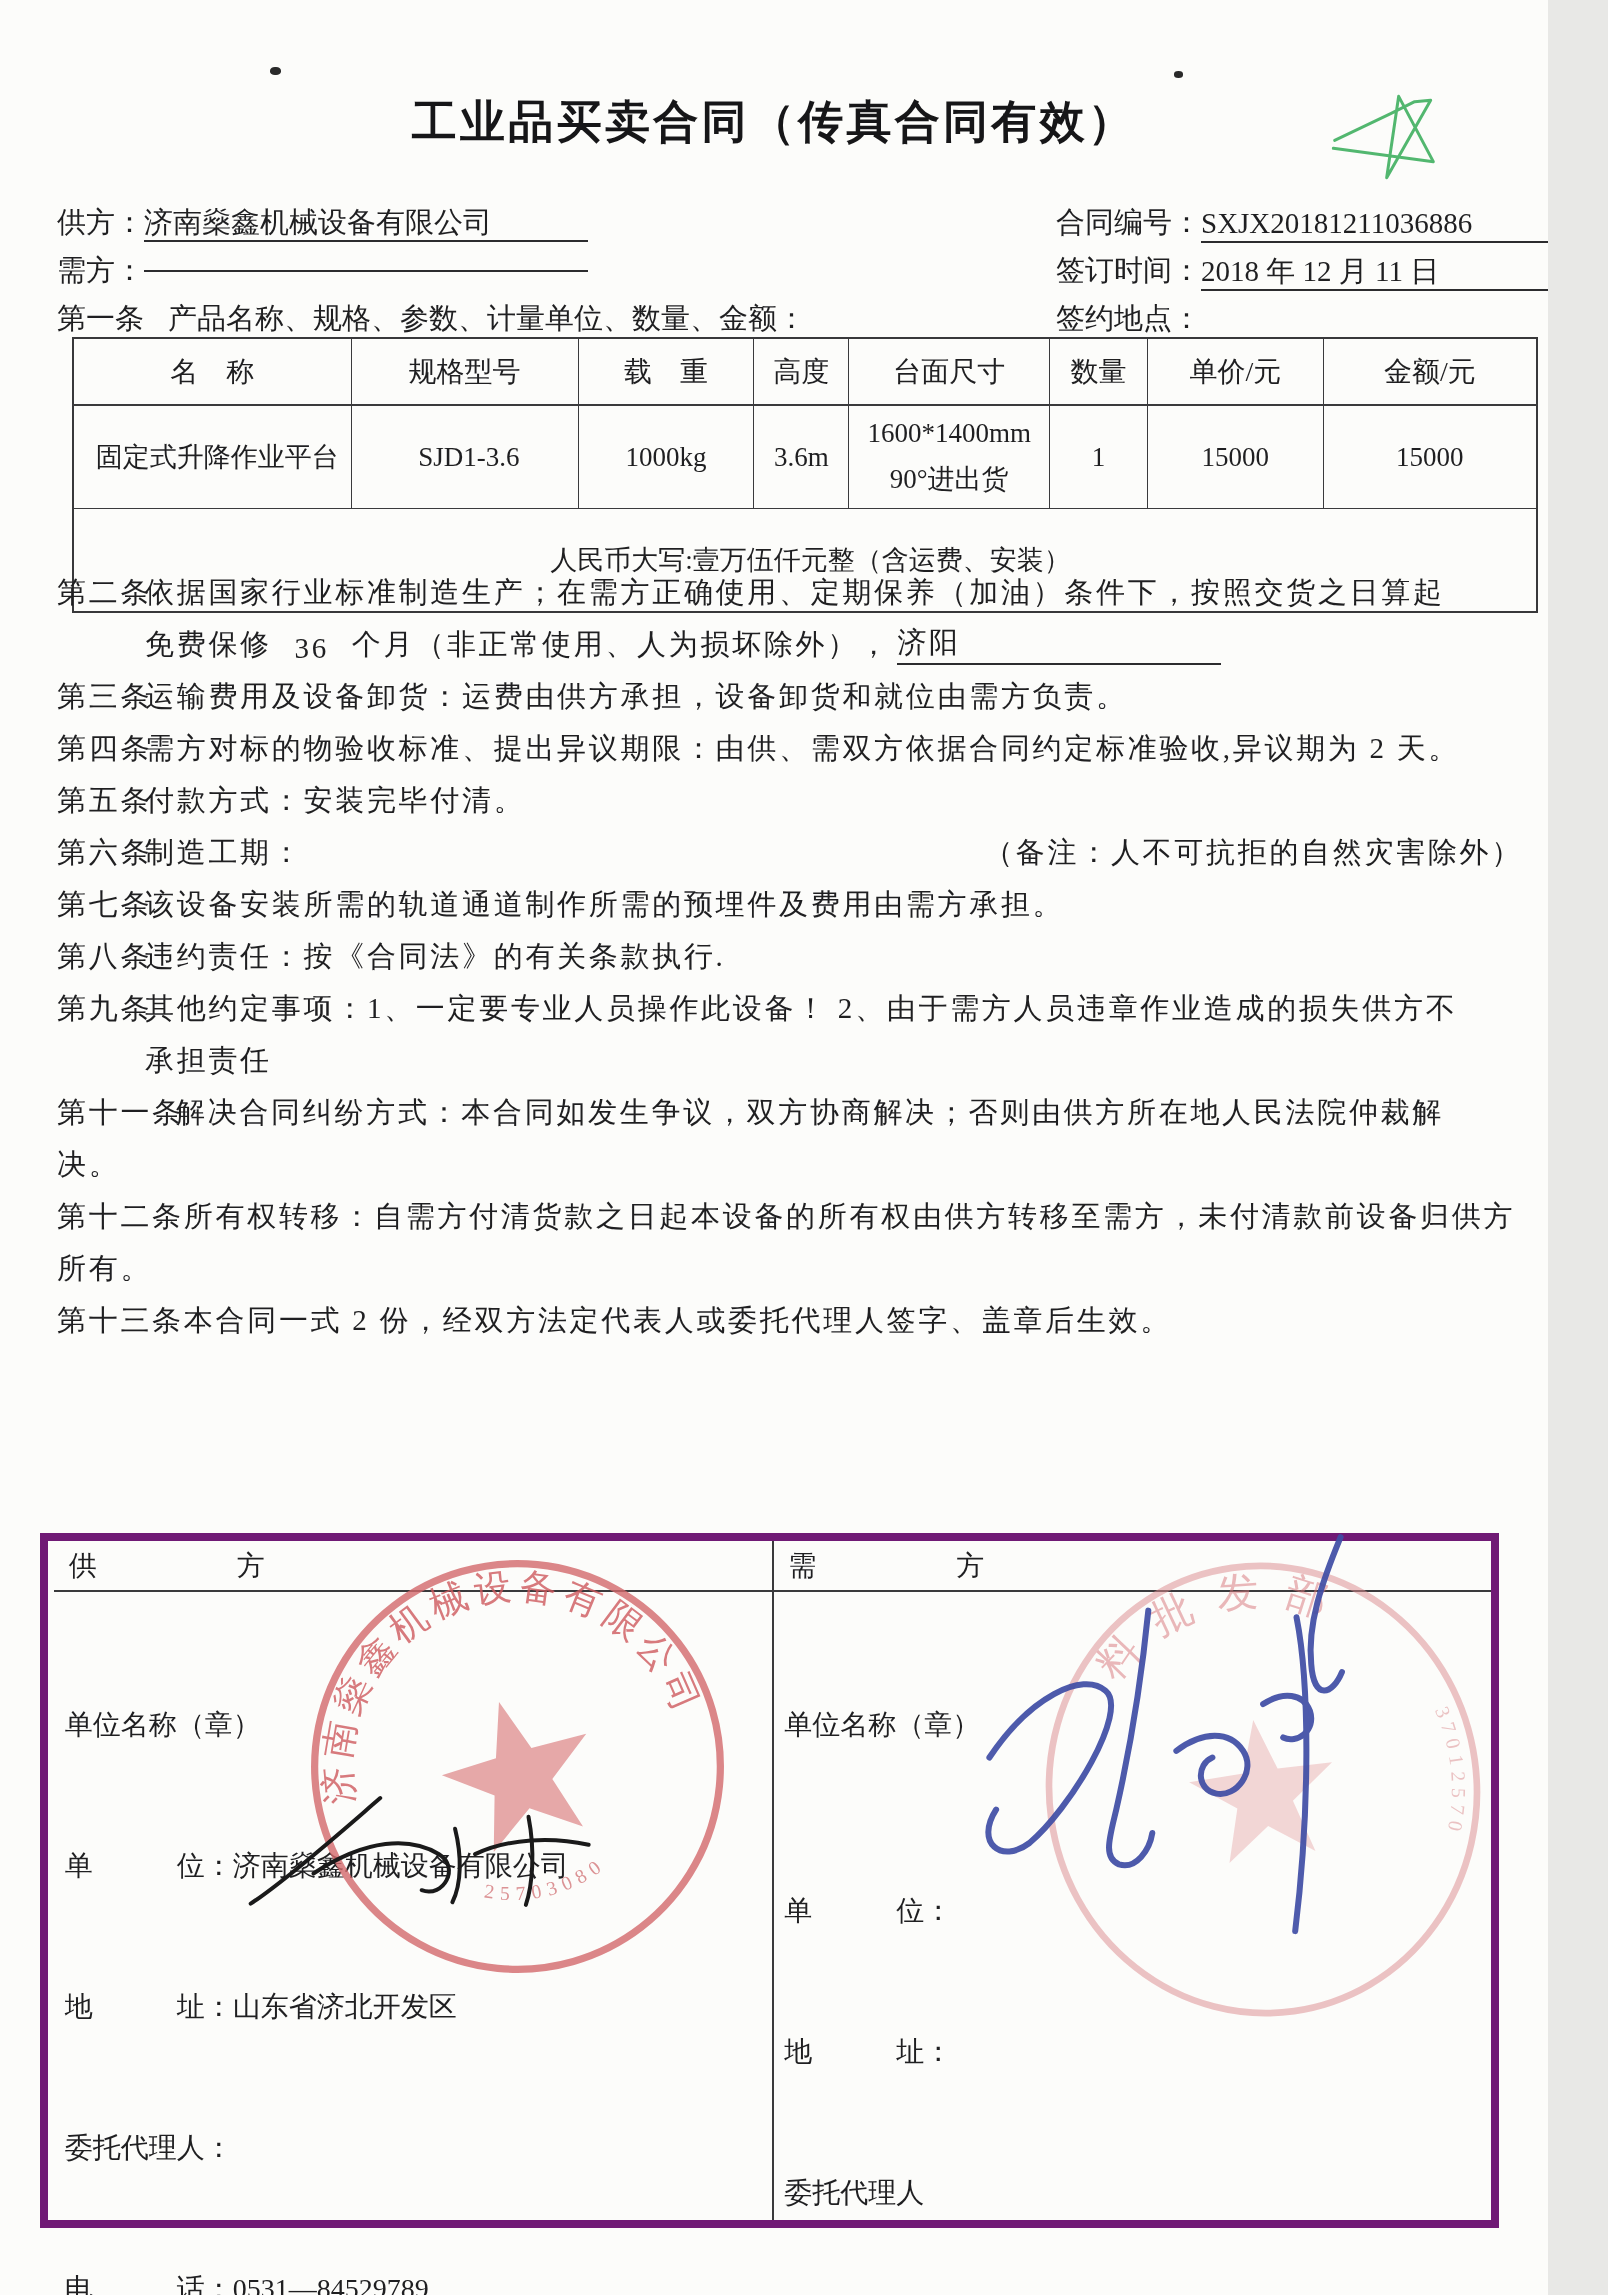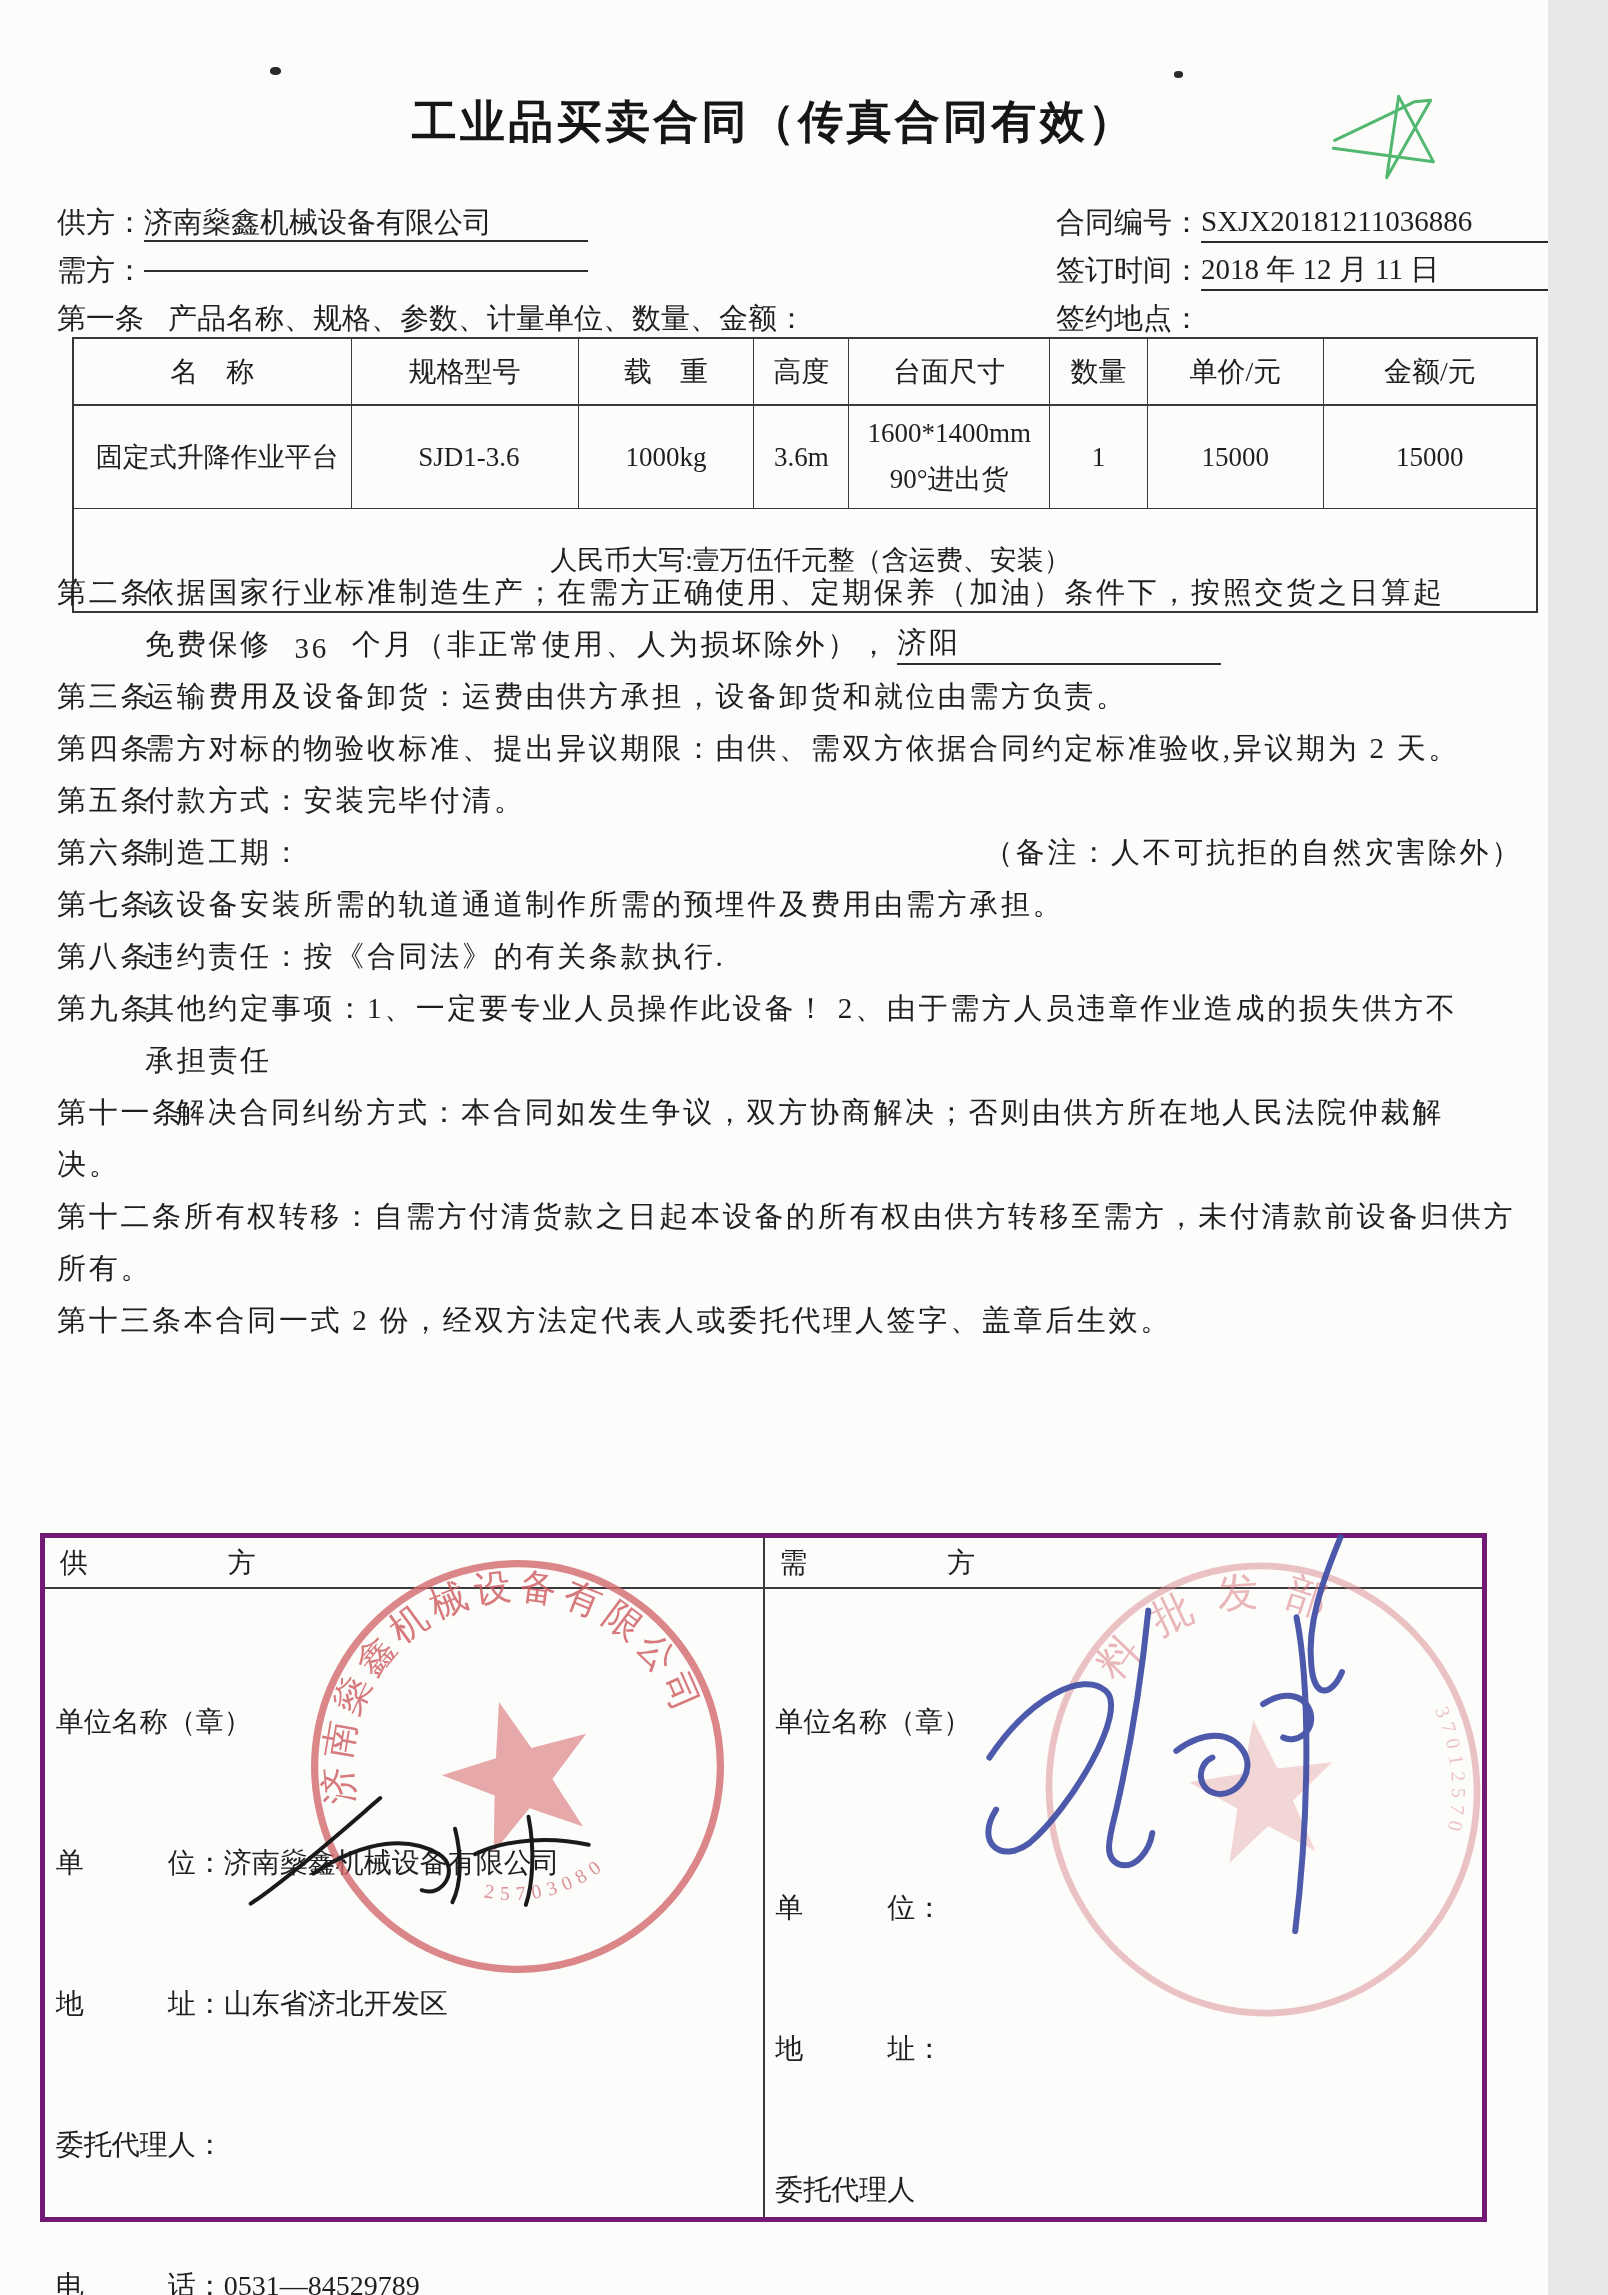--- a/index.html
+++ b/index.html
@@ -12,21 +12,21 @@
   .speck{position:absolute;background:#2a2a2a;border-radius:45%;}
   
   .title{
     position:absolute;top:92px;left:0;width:100%;text-align:center;
     font-size:45px;font-weight:bold;letter-spacing:3.3px;color:#161618;
   }
   
   .hdr{position:absolute;left:57px;top:195px;width:1503px;}
   .hdr-row{display:flex;justify-content:space-between;height:48px;align-items:flex-end;font-size:29px;}
   .hdr-left{display:flex;align-items:center;}
-  .hdr-right{display:flex;width:504px;}
+  .hdr-right{display:flex;align-items:flex-end;width:504px;}
   .lbl{white-space:nowrap;}
   .ul{border-bottom:2px solid #2c2c2e;display:inline-block;line-height:1.25;}
   .ul-sup{width:444px;}
   .ul-buy{width:444px;}
   .ul-no{width:361px;font-family:"Liberation Serif",serif;}
   .ul-date{width:361px;}
   .ul-place{width:311px;}
   .c1row{font-size:29px;}
   .c1lbl{margin-right:24px;font-family:Liberation Serif, serif;}
   
@@ -46,21 +46,21 @@
   .cl .clbl{width:88px;flex:none;}
   .cl .clbl4{width:119px;flex:none;}
   .cl .ctext{flex:1;}
   .indent{padding-left:88px;}
   .cl-note{margin-left:auto;margin-right:40px;}
   .months{display:inline-block;min-width:80px;text-align:center;}
   .place-ul{border-bottom:2.7px solid #2c2c2e;display:inline-block;width:324px;margin-left:6.7px;}
   
   .sign-table{
     position:absolute;left:40px;top:1533px;width:1437px;height:679px;
-    border:5px solid #701a75;display:flex;
+    border:8px solid #701a75;display:flex;padding-left:6px;
   }
   .sign-col{width:50%;display:flex;flex-direction:column;}
   .sign-col.left{border-right:2px solid #3a3a3c;}
   .sign-head{height:49px;border-bottom:2px solid #3a3a3c;font-size:28px;
     display:flex;align-items:center;padding-left:14.7px;flex:none;white-space:pre;}
   .sign-body{padding:14.7px 0 0 10.7px;font-size:28px;line-height:47px;white-space:pre;}
   .sign-row{height:47px;}
   .gap-top{margin-top:45px;}
   
   .abs{position:absolute;}

